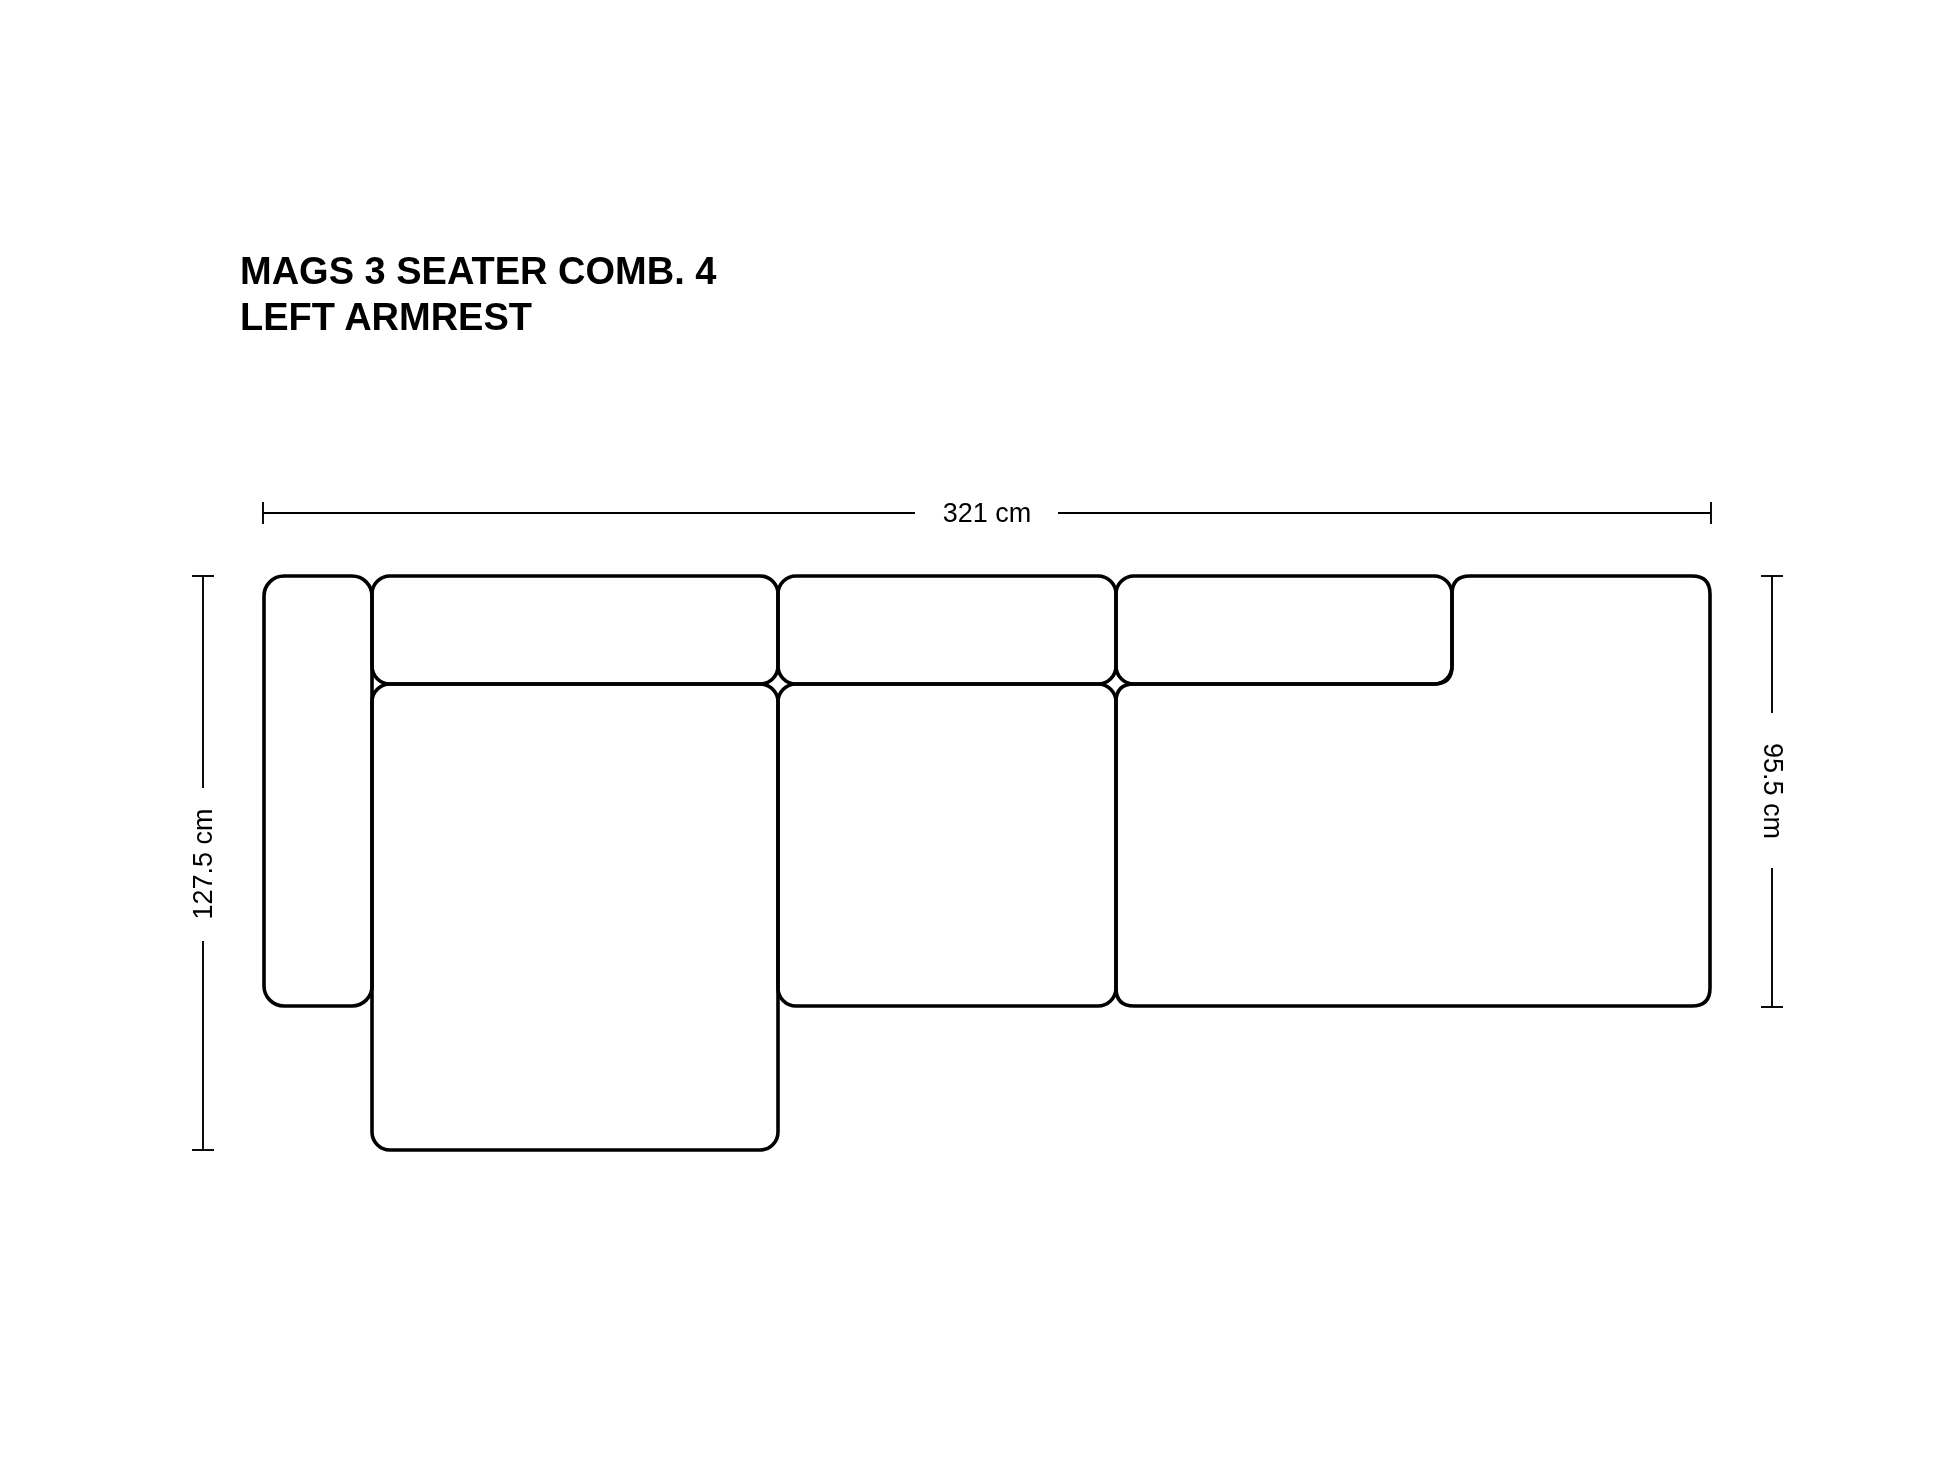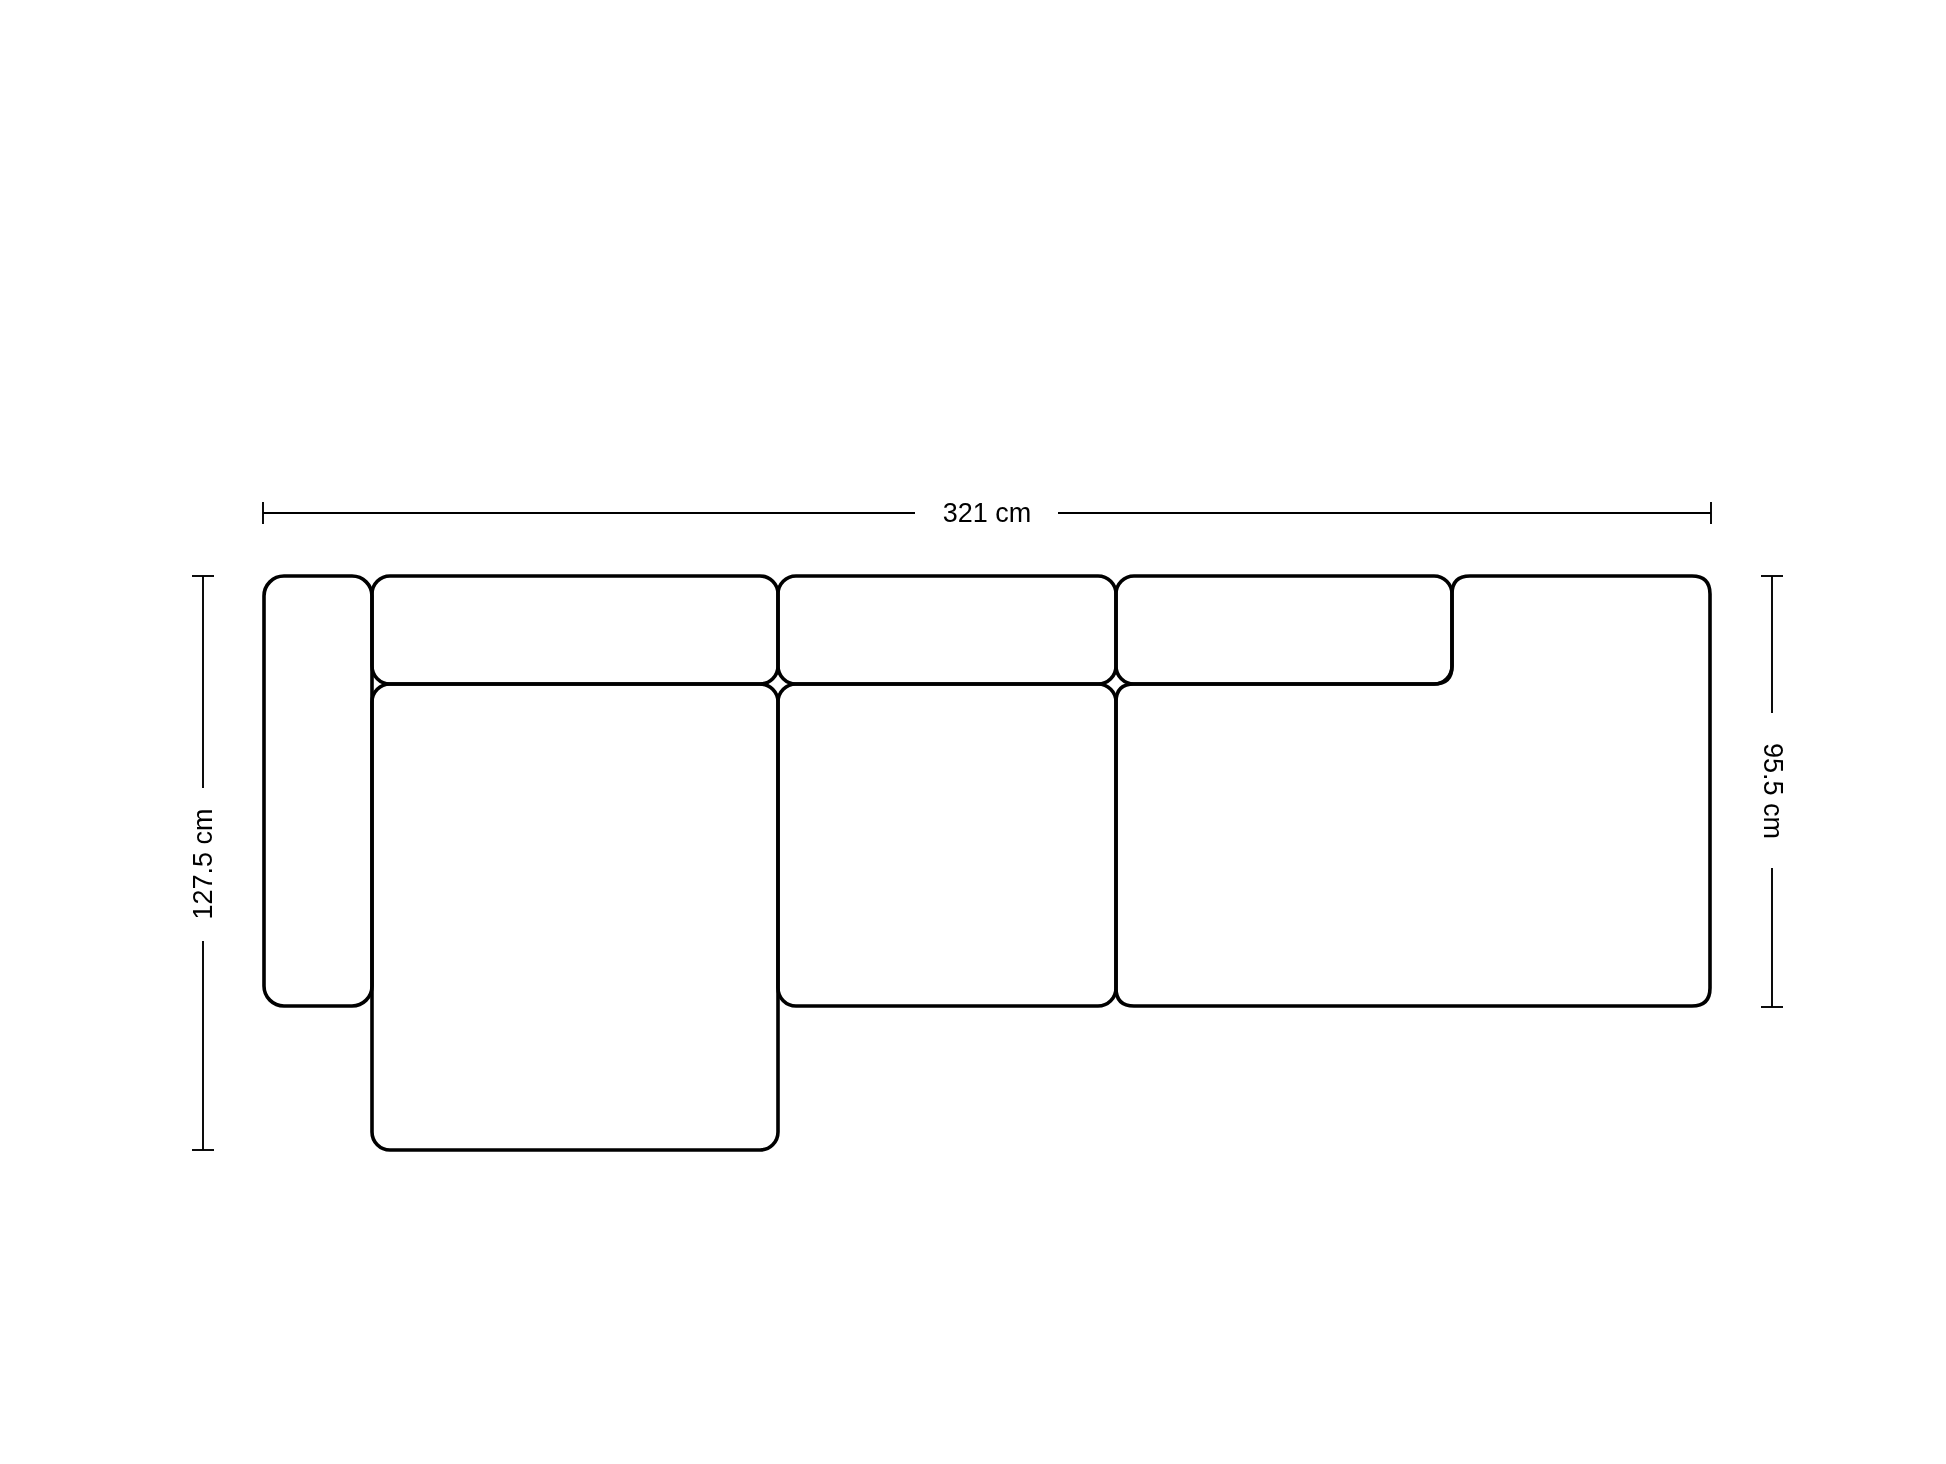--- a/index.html
+++ b/index.html
@@ -67,20 +67,22 @@
     top: 791px;
     transform: translate(-50%, -50%) rotate(90deg);
   }
 </style>
 </head>
 <body>
 
 <div class="canvas">
 
   <div class="title-block">
+    <div>MAGS 3 SEATER COMB. 4</div>
+    <div>LEFT ARMREST</div>
   </div>
 
   <svg class="drawing-svg" viewBox="0 0 1946 1464" xmlns="http://www.w3.org/2000/svg">
 
     <rect class="module-line" x="264" y="576" width="108" height="430" rx="20"></rect>
 
     <rect class="module-line" x="372" y="576" width="406" height="108" rx="18"></rect>
 
     <rect class="module-line" x="778" y="576" width="338" height="108" rx="18"></rect>
 

